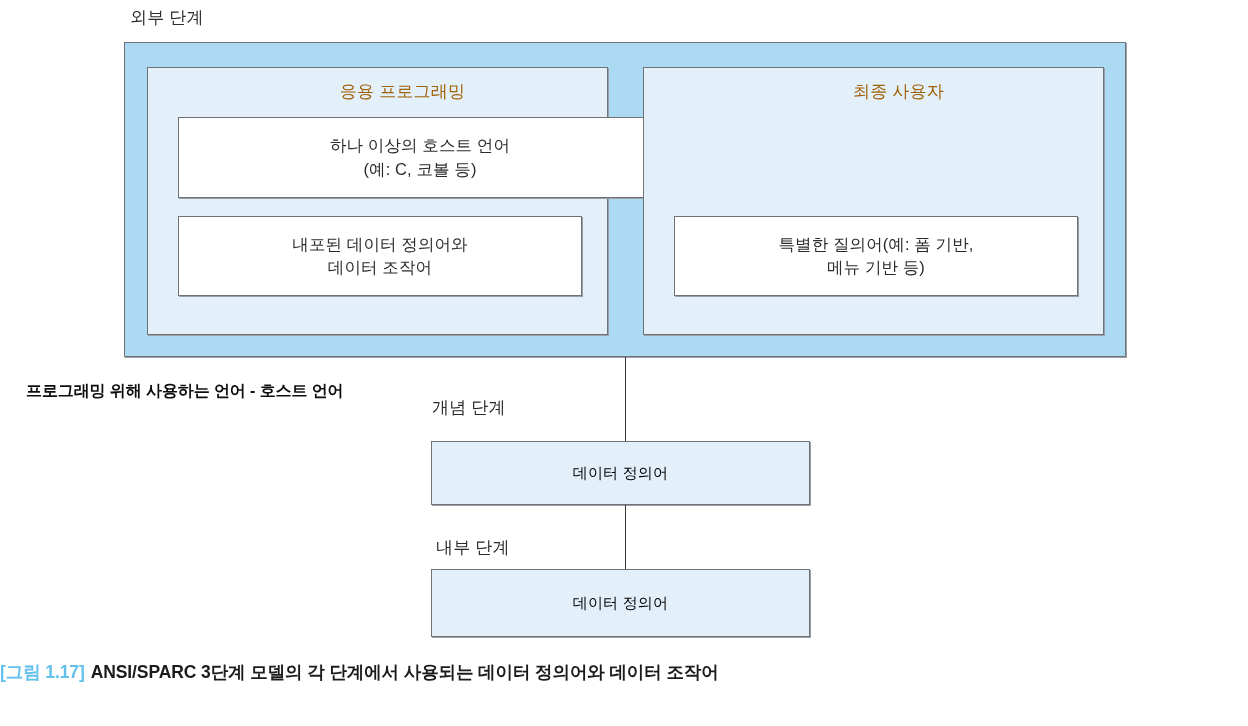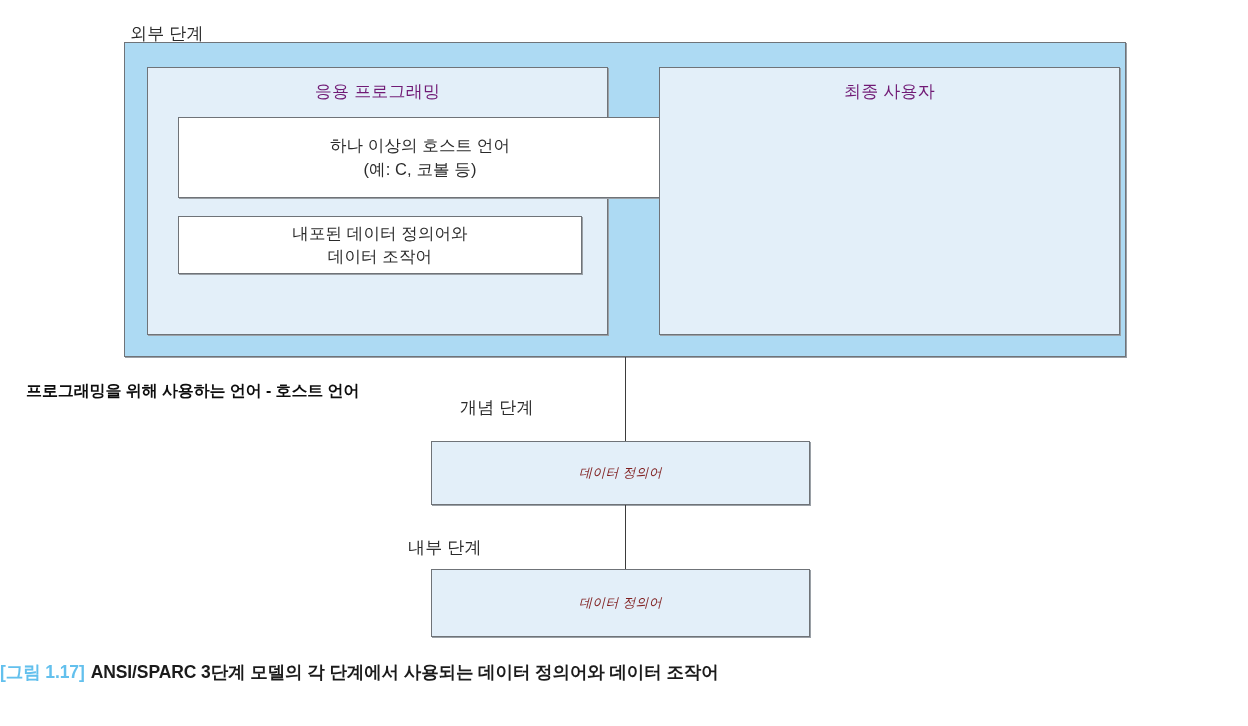--- a/index.html
+++ b/index.html
@@ -41,52 +41,53 @@
 
   
   .panel {
     background: #E3EFF9;
     border: 1px solid #6f7378;
     box-shadow: 1px 1px 0 0 #9aa0a6;
     position: absolute;
     box-sizing: border-box;
   }
   .panel-app   { left: 22px;  top: 24px; width: 461px; height: 268px; }
-  .panel-user  { left: 534px; top: 24px; width: 461px; height: 268px; }
+  .panel-user  { left: 518px; top: 24px; width: 461px; height: 268px; }
 
   .panel-title {
     position: absolute;
     left: 0;
     top: 12px;
     width: 100%;
     text-align: center;
     font-size: 17px;
-    color: #701a75;
+    color: #a16207;
     letter-spacing: 0.2px;
+    padding-left: 25px;
   }
 
   
   .white-box {
     position: absolute;
     background: #ffffff;
     border: 1px solid #6f7378;
     box-shadow: 1px 1px 0 0 #9aa0a6;
     display: flex;
     align-items: center;
     justify-content: center;
     text-align: center;
     box-sizing: border-box;
     font-size: 16.5px;
     line-height: 1.42;
     color: #2a2a2a;
     letter-spacing: 0.1px;
     padding: 2px 8px;
   }
   .wb-1 { left: 30px; top: 49px;  width: 484px; height: 81px; }
-  .wb-2 { left: 30px; top: 148px; width: 404px; height: 58px; }
+  .wb-2 { left: 30px; top: 148px; width: 404px; height: 80px; }
 
   
   .connector {
     position: absolute;
     width: 0;
     border-left: 1px solid #3b3b3b;
   }
   .conn-top    { left: 625px; top: 357px; height: 84px; }
   .conn-middle { left: 625px; top: 505px; height: 64px; }
 
@@ -95,35 +96,34 @@
     left: 26px;
     top: 381px;
     font-size: 16px;
     font-weight: bold;
     color: #0d0d0d;
     white-space: nowrap;
     letter-spacing: -0.1px;
   }
 
   
-  .lbl-conceptual { left: 432px; top: 398px; margin-left: 28px; }
-  .lbl-internal   { left: 408px; top: 538px; }
+  .lbl-conceptual { left: 432px; top: 398px; }
+  .lbl-internal   { left: 436px; top: 538px; }
 
   
   .level-box {
     background: #E3EFF9;
     border: 1px solid #6f7378;
     box-shadow: 1px 1px 0 0 #9aa0a6;
     display: flex;
     align-items: center;
     justify-content: center;
-    font-size: 13px;
-    color: #7f1d1d;
+    font-size: 15px;
+    color: #000000;
     letter-spacing: 0.2px;
-    font-style: italic;
   }
   .level-conceptual { left: 431px; top: 441px; width: 379px; height: 64px; }
   .level-internal   { left: 431px; top: 569px; width: 379px; height: 68px; }
 
   
   .caption {
     left: 0;
     top: 660px;
     width: 1248px;
     font-size: 17.5px;
@@ -134,39 +134,40 @@
   .caption-tag {
     color: #63C0ED;
     font-weight: bold;
     margin-right: 6px;
   }
   .caption-text { font-weight: bold; }
 </style>
 </head>
 <body>
 
-<div class="abs stage-label" style="left:130px; top:8px;margin-top:16px;">외부 단계</div>
+<div class="abs stage-label" style="left:130px; top:8px;">외부 단계</div>
 
 <div class="abs outer-box">
 
   <div class="panel panel-app">
     <div class="panel-title">응용 프로그래밍</div>
     <div class="white-box wb-1">하나 이상의 호스트 언어<br>(예: C, 코볼 등)</div>
     <div class="white-box wb-2">내포된 데이터 정의어와<br>데이터 조작어</div>
   </div>
 
   <div class="panel panel-user">
     <div class="panel-title">최종 사용자</div>
+    <div class="white-box wb-2">특별한 질의어(예: 폼 기반,<br>메뉴 기반 등)</div>
   </div>
 
 </div>
 
 <div class="connector conn-top"></div>
 
-<div class="abs annotation">프로그래밍을 위해 사용하는 언어 - 호스트 언어</div>
+<div class="abs annotation">프로그래밍 위해 사용하는 언어 - 호스트 언어</div>
 
 <div class="abs stage-label lbl-conceptual">개념 단계</div>
 <div class="abs level-box level-conceptual">데이터 정의어</div>
 
 <div class="connector conn-middle"></div>
 
 <div class="abs stage-label lbl-internal">내부 단계</div>
 <div class="abs level-box level-internal">데이터 정의어</div>
 
 <div class="abs caption">

